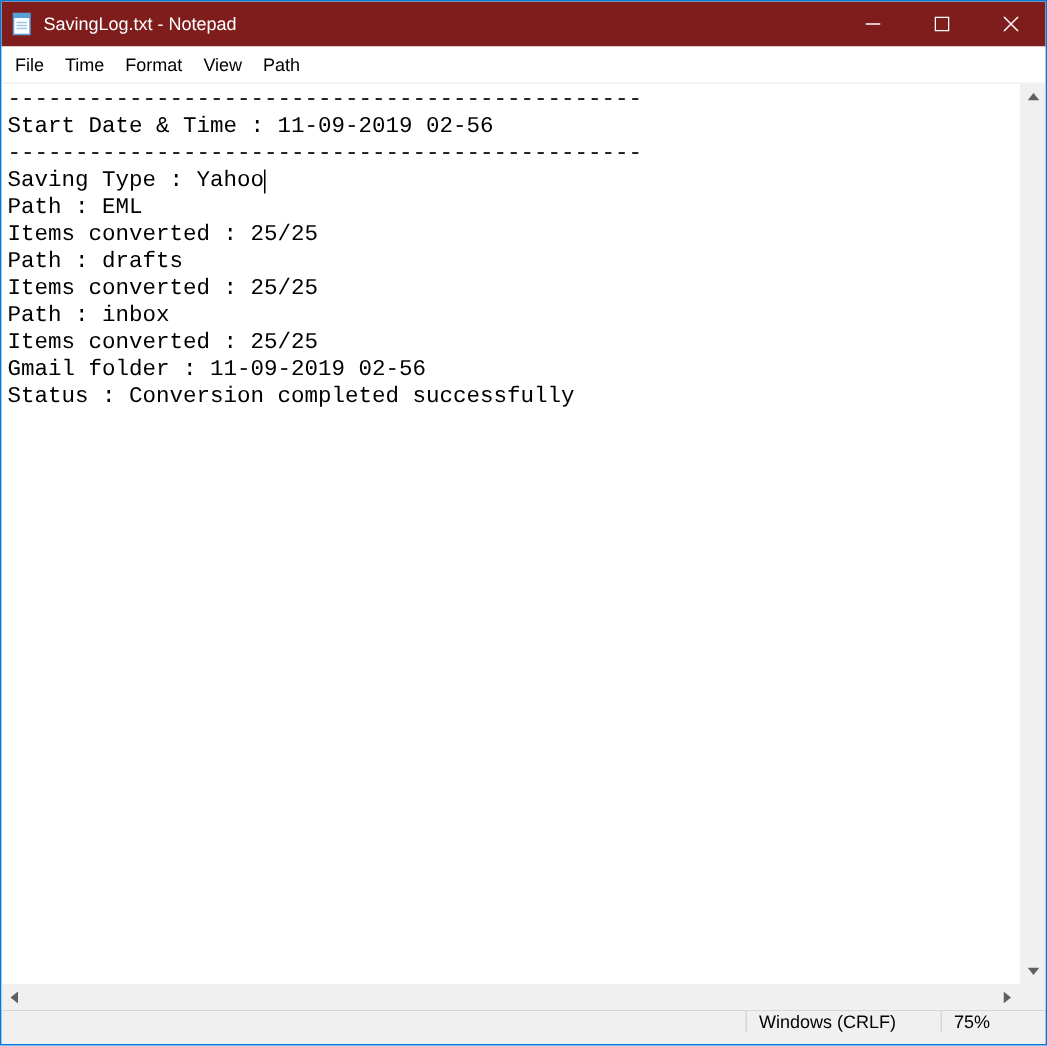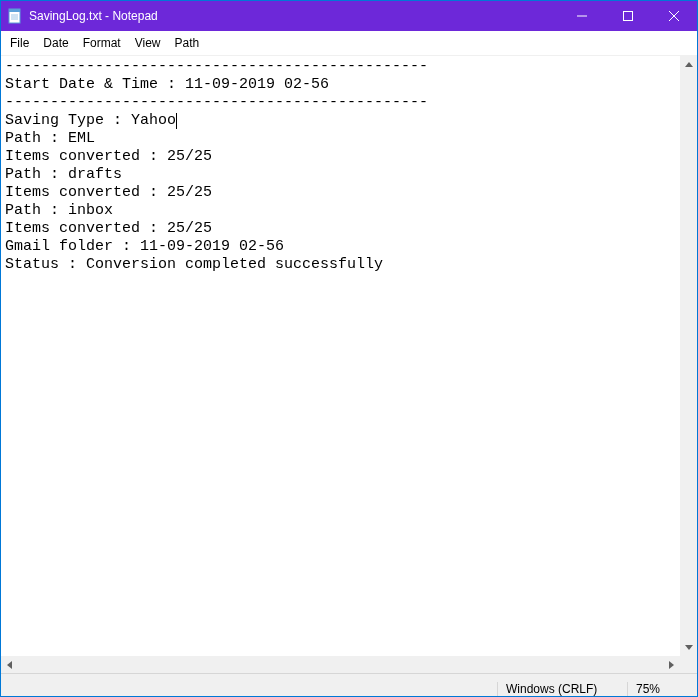--- a/index.html
+++ b/index.html
@@ -10,21 +10,21 @@
       background: #fff;
       width: 698px;
       height: 697px;
       overflow: hidden;
       display: flex;
       flex-direction: column;
       border: 1px solid #0078d7;
     }
     .titlebar {
       height: 30px;
-      background: #6d28d9;
+      background: #7f1d1d;
       display: flex;
       align-items: center;
       color: #fff;
       font-size: 12px;
     }
     .titlebar .icon {
       width: 16px;
       height: 16px;
       margin: 0 6px;
       display: flex;
@@ -114,21 +114,21 @@
       font-size: 9px;
     }
     .sb-track-v { flex: 1; }
     .sb-track-h { flex: 1; }
     .statusbar {
       height: 23px;
       background: #f0f0f0;
       border-top: 1px solid #d6d6d6;
       display: flex;
       font-size: 12px;
-      align-items: flex-end;
+      align-items: flex-start;
     }
     .status-cell {
       border-left: 1px solid #d6d6d6;
       display: flex;
       align-items: center;
       padding: 0 8px;
     }
     .status-spacer { flex: 1; }
   </style>
 </head>
@@ -159,21 +159,21 @@
   <div class="wc-btn">
     <svg width="10" height="10" viewBox="0 0 10 10">
       <line x1="0" y1="0" x2="10" y2="10" stroke="#fff" stroke-width="1"></line>
       <line x1="10" y1="0" x2="0" y2="10" stroke="#fff" stroke-width="1"></line>
     </svg>
   </div>
 </div>
 
 <div class="menubar">
   <div class="menu-item">File</div>
-  <div class="menu-item">Date</div>
+  <div class="menu-item">Time</div>
   <div class="menu-item">Format</div>
   <div class="menu-item">View</div>
   <div class="menu-item">Path</div>
 </div>
 
 <div class="content">
   <div class="textarea-wrap">
     <div class="text-content" id="text-content">-----------------------------------------------
 Start Date &amp; Time : 11-09-2019 02-56
 -----------------------------------------------

